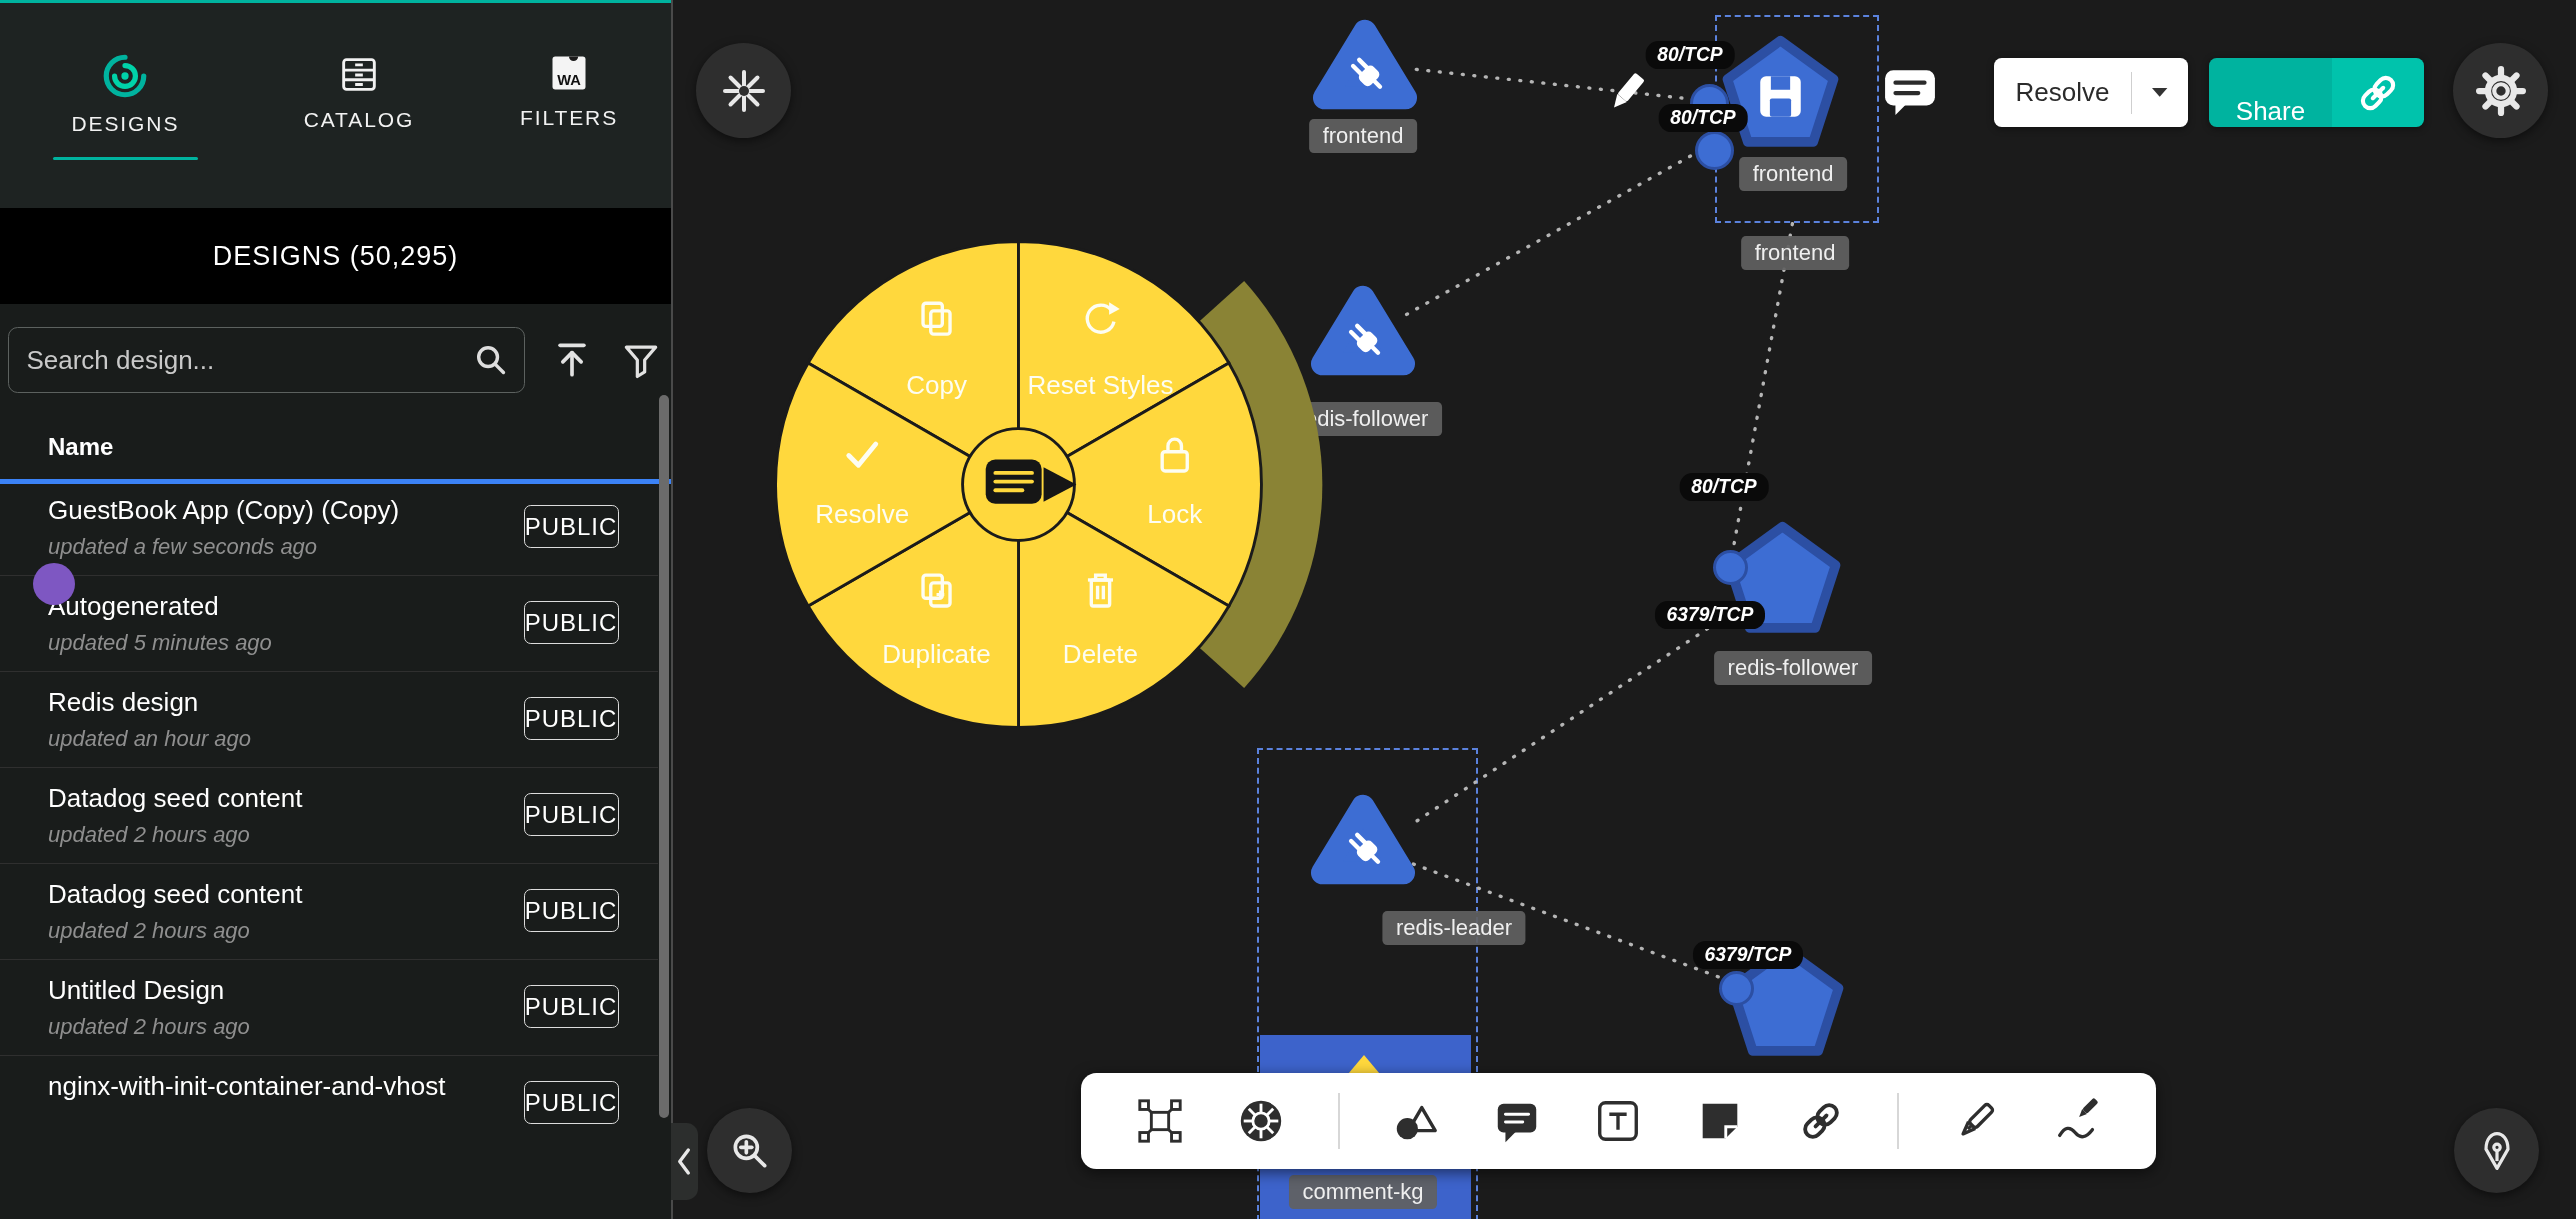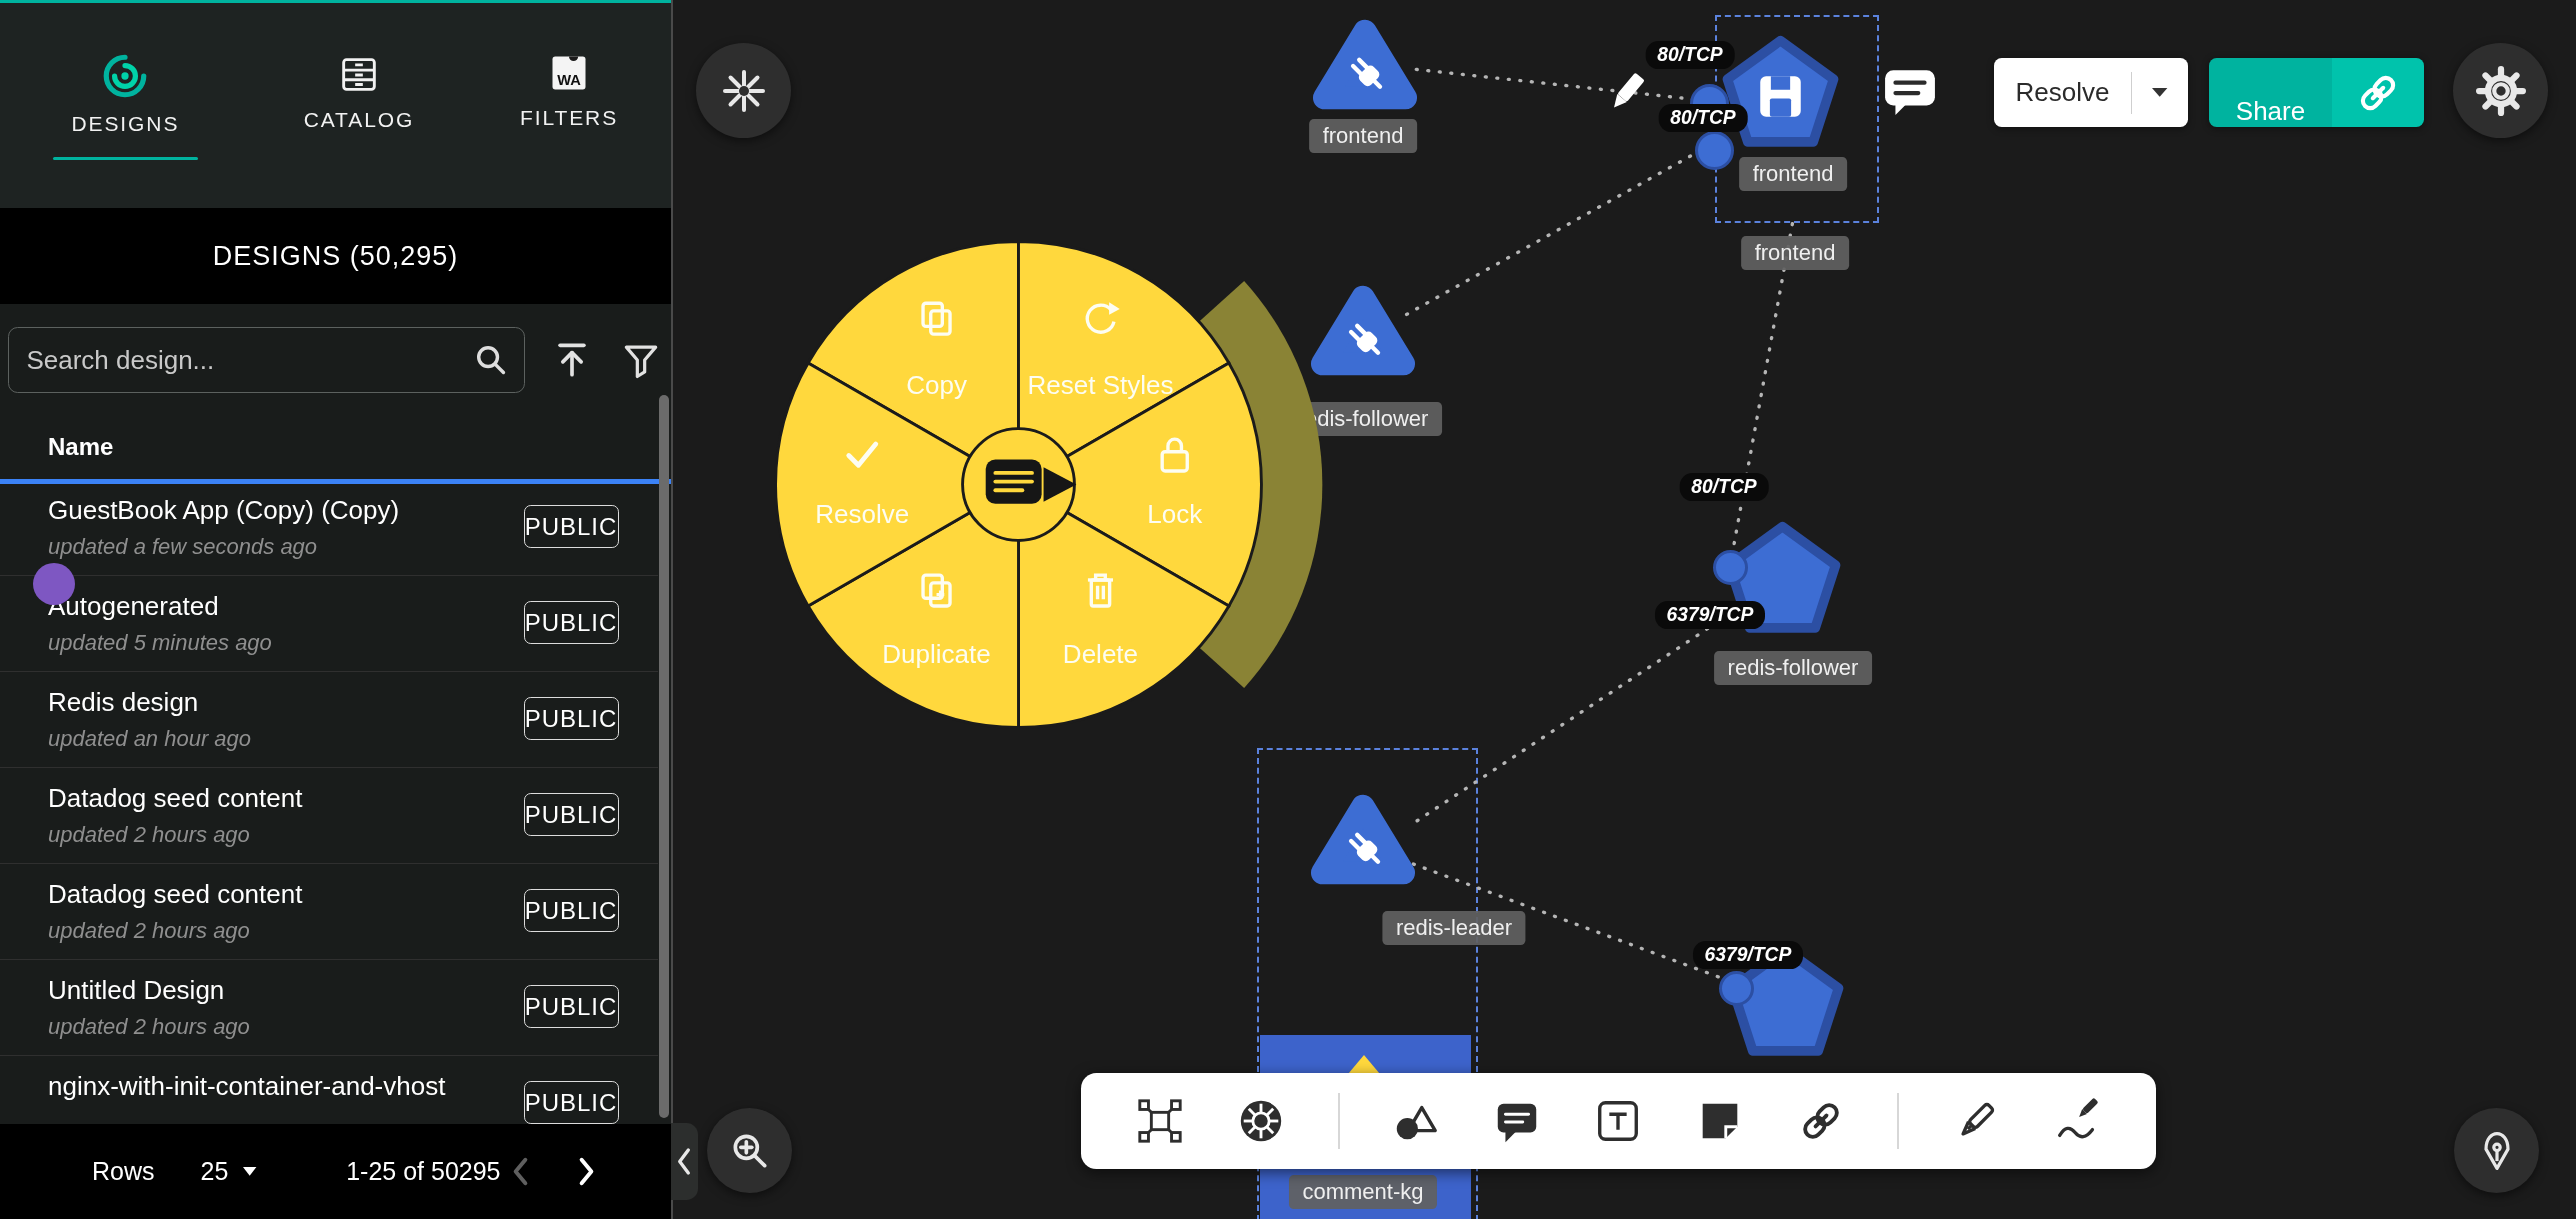--- a/index.html
+++ b/index.html
@@ -188,36 +188,20 @@
       <div class="design-row">
         <div class="design-name">nginx-with-init-container-and-vhost</div>
         <div class="design-updated"></div>
         <div class="design-badge">PUBLIC</div>
       </div>
       <div class="avatar-dot"></div>
     </div>
 
     <div class="sb-scrollbar"></div>
 
-    <div class="sb-footer">
-      <span>Rows</span>
-      <span class="rows-select">
-        <span>25</span>
-        <svg width="15.4" height="11.6" viewBox="0 0 16 12">
-          <path d="M1 1 l7 9 7-9 Z" fill="#fff"></path>
-        </svg>
-      </span>
-      <span class="pg-range">1-25 of 50295</span>
-      <svg class="pg-btn pg-prev" width="33" height="39" viewBox="0 0 24 40">
-        <polyline points="17,8 7,20 17,32" fill="none" stroke="#5f5f5f" stroke-width="4" stroke-linecap="round" stroke-linejoin="round"></polyline>
-      </svg>
-      <svg class="pg-btn" width="33" height="39" viewBox="0 0 24 40">
-        <polyline points="7,8 17,20 7,32" fill="none" stroke="#fff" stroke-width="4" stroke-linecap="round" stroke-linejoin="round"></polyline>
-      </svg>
-    </div>
   </aside>
 
   <div class="canvas-divider"></div>
 
   <svg class="edges" width="2576" height="1219" viewBox="0 0 2670 1264">
     <g fill="none" stroke="#b5b5b5" stroke-width="3.5" stroke-dasharray="1 11" stroke-linecap="round">
       <path d="M1468 72 L1766 104"></path>
       <path d="M1458 326 L1770 152"></path>
       <path d="M1858 232 L1795 578"></path>
       <path d="M1800 632 L1463 855"></path>

